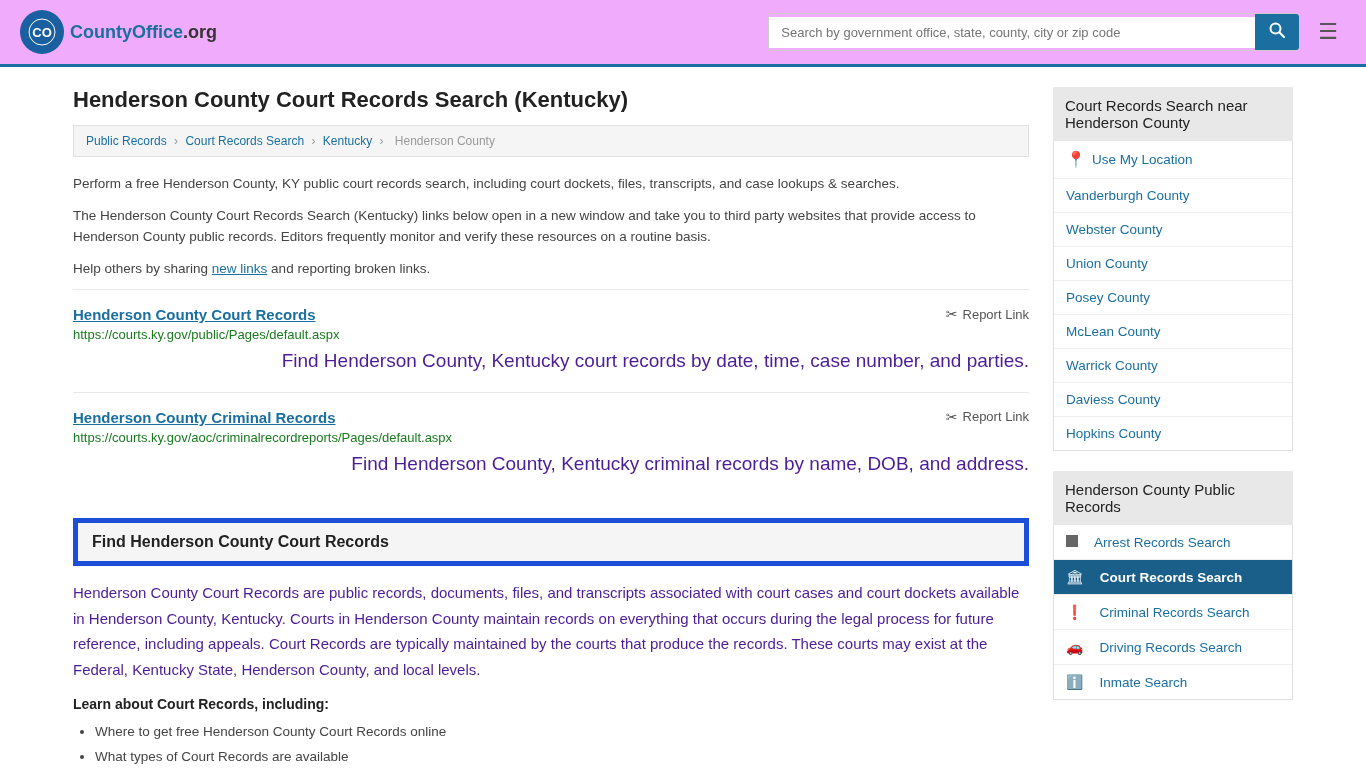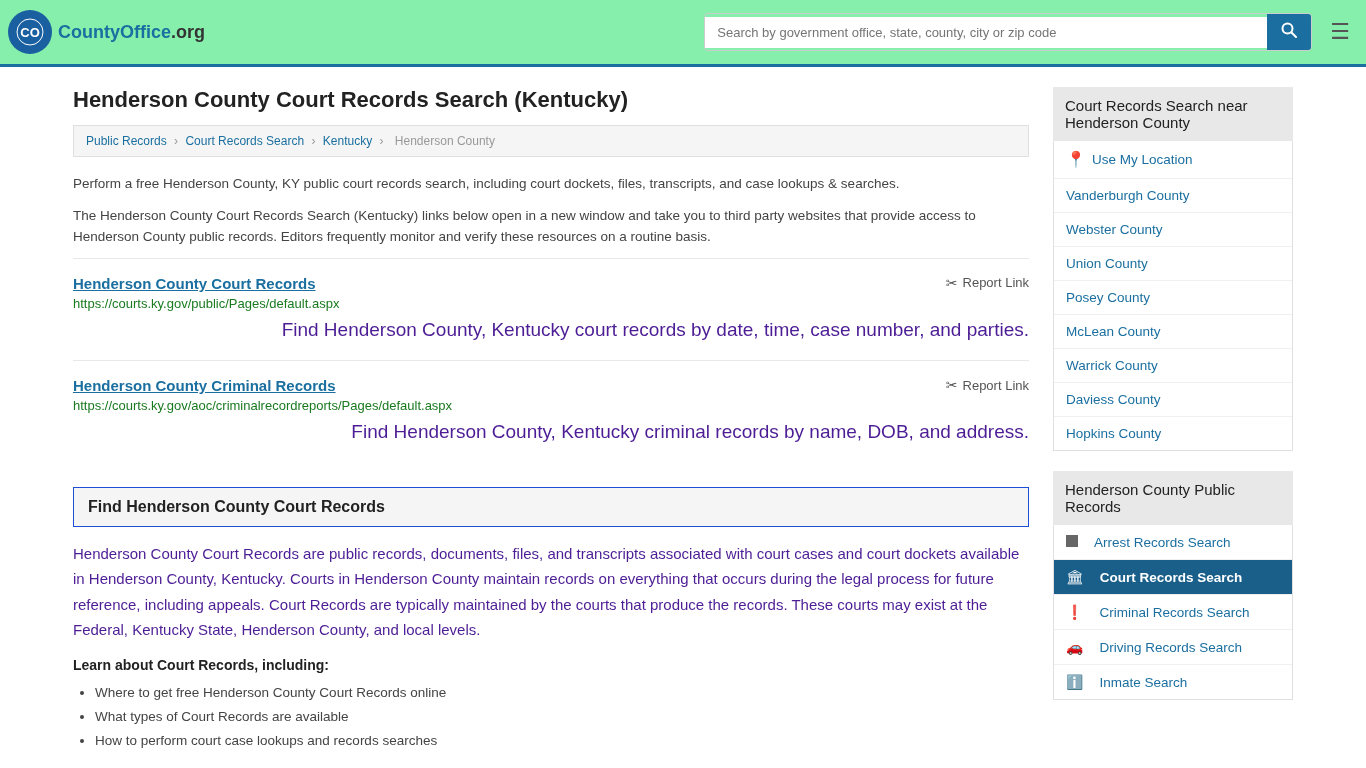--- a/index.html
+++ b/index.html
@@ -1,22 +1,22 @@
 <!DOCTYPE html>
 <html><head>
   <meta charset="utf-8">
   <style>
     * { box-sizing: border-box; margin: 0; padding: 0; }
     body { font-family: Arial, sans-serif; font-size: 14px; color: #333; background: #fff; }
 
     
     .header {
-      background: #86efac;
+      background: #f0abfc;
       border-bottom: 3px solid #1a6fa0;
-      padding: 10px 8px;
+      padding: 10px 20px;
       display: flex;
       align-items: center;
       justify-content: space-between;
     }
     .logo-area {
       display: flex;
       align-items: center;
       gap: 6px;
     }
     .logo-circle {
@@ -44,21 +44,21 @@
       display: flex;
       align-items: center;
       gap: 10px;
     }
     .search-bar {
       display: flex;
       align-items: center;
       border: 1px solid #ccc;
       border-radius: 4px;
       overflow: hidden;
-      width: 608px;
+      width: 532px;
     }
     .search-bar input {
       border: none;
       outline: none;
       padding: 8px 12px;
       font-size: 13px;
       flex: 1;
       color: #666;
     }
     .search-bar button {
@@ -165,21 +165,21 @@
     .record-desc {
       font-size: 19px;
       color: #4c1d95;
       line-height: 1.5;
       text-align: right;
     }
 
     
     .section-heading {
       background: #f5f5f5;
-      border: 1px solid #1d4ed8;
+      border: 5px solid #1d4ed8;
       padding: 10px 14px;
       font-size: 16px;
       font-weight: bold;
       color: #222;
       margin-top: 24px;
       margin-bottom: 14px;
     }
 
     .body-text {
       font-size: 15px;
@@ -322,20 +322,23 @@
       <span>›</span>
       <a href="#">Court Records Search</a>
       <span>›</span>
       <a href="#">Kentucky</a>
       <span>›</span>
       <span>Henderson County</span>
     </div>
 
     <p class="description">Perform a free Henderson County, KY public court records search, including court dockets, files, transcripts, and case lookups &amp; searches.</p>
     <p class="description">The Henderson County Court Records Search (Kentucky) links below open in a new window and take you to third party websites that provide access to Henderson County public records. Editors frequently monitor and verify these resources on a routine basis.</p>
+    <p class="description">
+      <span>Help others by sharing </span><a href="#">new links</a><span> and reporting broken links.</span>
+    </p>
 
     <div class="record-item">
       <div class="record-header">
         <div class="record-title">Henderson County Court Records</div>
         <div class="report-link">
           <span class="report-link-icon">✂</span>
           <span>Report Link</span>
         </div>
       </div>
       <div class="record-url">https://courts.ky.gov/public/Pages/default.aspx</div>

